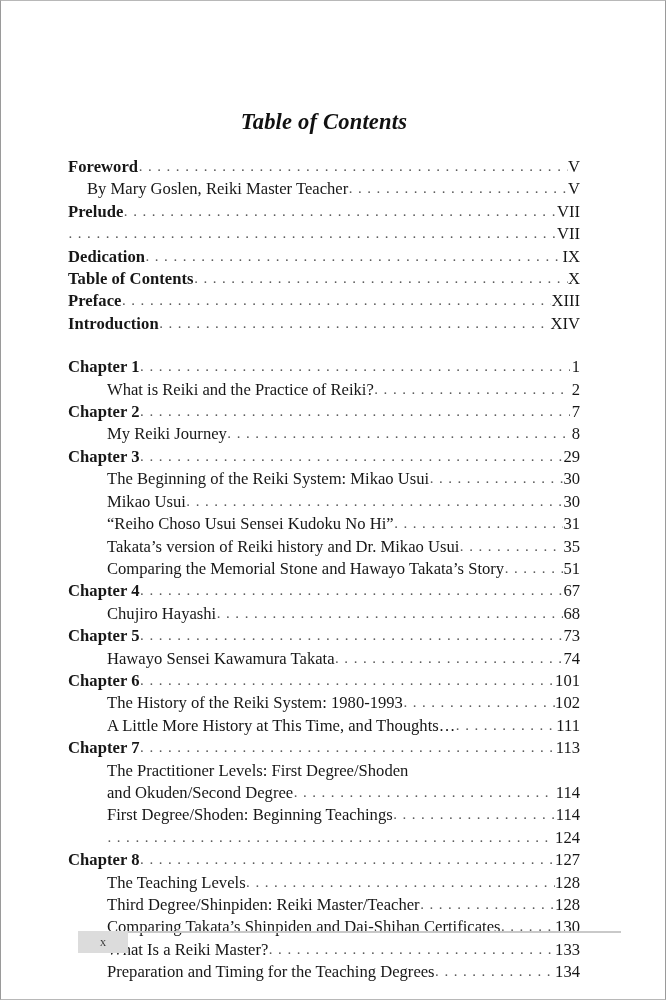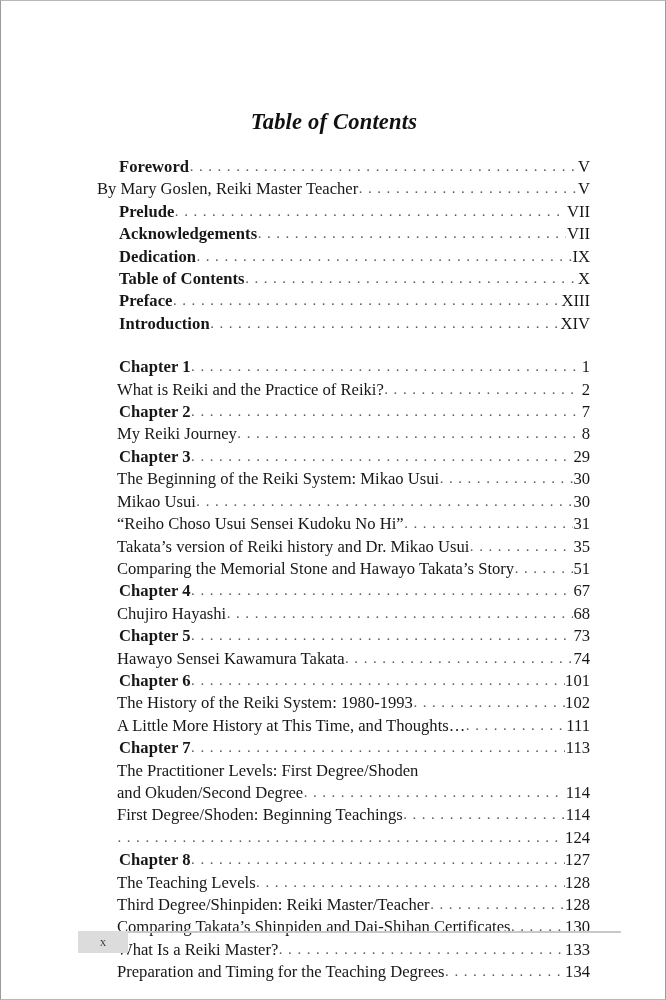--- a/index.html
+++ b/index.html
@@ -18,21 +18,21 @@
     background: #ffffff;
     box-sizing: border-box;
     border-left: 1px solid #9a9a9a;
     border-right: 1px solid #9a9a9a;
     border-top: 1px solid #b8b8b8;
     border-bottom: 1px solid #b8b8b8;
     overflow: hidden;
   }
   .content {
     position: absolute;
-    left: 77px;
+    left: 67px;
     top: 0;
     width: 512px;
   }
   .toc-title {
     text-align: center;
     font-weight: bold;
     font-style: italic;
     font-size: 22.5px;
     letter-spacing: 0.2px;
     margin-top: 108px;
@@ -72,21 +72,21 @@
     flex: 0 0 auto;
     text-align: right;
     min-width: 10px;
   }
 
   
   .lvl-chapter > .label {
     font-weight: bold;
     letter-spacing: 0.05px;
   }
-  .lvl-chapter { padding-left: 0; margin-left: 41px; }
+  .lvl-chapter { padding-left: 0; }
   .lvl-sub { padding-left: 39px; }
   .lvl-byline { padding-left: 19px; align-items: center; }
 
   .entry.gap-before { margin-top: 20px; }
 
   
   .entry-wrap {
     padding-left: 39px;
     font-size: 16.6px;
     line-height: 22.4px;
@@ -148,21 +148,20 @@
           <span class="label">By Mary Goslen, Reiki Master Teacher</span>
           <span class="leader">. . . . . . . . . . . . . . . . . . . . . . . . . . . . . . . . . . . . . . . . . . . . . . . . . . . . . . . . . . . . . . . . . . . . . . . . . . . . . . . . . . . . . . . . . . . . . . . . . . . . . . . . . . . . . . . . . . . . . . . . . . . . . . . . . . . . . . . . . . . . . . . . . . . . . . . . . . . . . . . . . . . . . . . . . . . . . . . . . . . . . . . . . . . . . . . . . . . . . . . . . . . . . . . . . . . . . . . . . . . . . . . . . . . . . . . . . . . . . . . . . . . . . . . . . . . . . . . . . . . . . . . . . . . . . . . . . . . . . . . . . . . . . . . . . . . . . . . . . . . .</span>
           <span class="pageno">V</span>
         </div>
         <div class="entry lvl-chapter">
           <span class="label">Prelude</span>
           <span class="leader">. . . . . . . . . . . . . . . . . . . . . . . . . . . . . . . . . . . . . . . . . . . . . . . . . . . . . . . . . . . . . . . . . . . . . . . . . . . . . . . . . . . . . . . . . . . . . . . . . . . . . . . . . . . . . . . . . . . . . . . . . . . . . . . . . . . . . . . . . . . . . . . . . . . . . . . . . . . . . . . . . . . . . . . . . . . . . . . . . . . . . . . . . . . . . . . . . . . . . . . . . . . . . . . . . . . . . . . . . . . . . . . . . . . . . . . . . . . . . . . . . . . . . . . . . . . . . . . . . . . . . . . . . . . . . . . . . . . . . . . . . . . . . . . . . . . . . . . . . . . .</span>
           <span class="pageno">VII</span>
         </div>
         <div class="entry lvl-chapter">
-          <span class="label">Acknowledgements</span>
           <span class="leader">. . . . . . . . . . . . . . . . . . . . . . . . . . . . . . . . . . . . . . . . . . . . . . . . . . . . . . . . . . . . . . . . . . . . . . . . . . . . . . . . . . . . . . . . . . . . . . . . . . . . . . . . . . . . . . . . . . . . . . . . . . . . . . . . . . . . . . . . . . . . . . . . . . . . . . . . . . . . . . . . . . . . . . . . . . . . . . . . . . . . . . . . . . . . . . . . . . . . . . . . . . . . . . . . . . . . . . . . . . . . . . . . . . . . . . . . . . . . . . . . . . . . . . . . . . . . . . . . . . . . . . . . . . . . . . . . . . . . . . . . . . . . . . . . . . . . . . . . . . . .</span>
           <span class="pageno">VII</span>
         </div>
         <div class="entry lvl-chapter">
           <span class="label">Dedication</span>
           <span class="leader">. . . . . . . . . . . . . . . . . . . . . . . . . . . . . . . . . . . . . . . . . . . . . . . . . . . . . . . . . . . . . . . . . . . . . . . . . . . . . . . . . . . . . . . . . . . . . . . . . . . . . . . . . . . . . . . . . . . . . . . . . . . . . . . . . . . . . . . . . . . . . . . . . . . . . . . . . . . . . . . . . . . . . . . . . . . . . . . . . . . . . . . . . . . . . . . . . . . . . . . . . . . . . . . . . . . . . . . . . . . . . . . . . . . . . . . . . . . . . . . . . . . . . . . . . . . . . . . . . . . . . . . . . . . . . . . . . . . . . . . . . . . . . . . . . . . . . . . . . . . .</span>
           <span class="pageno">IX</span>
         </div>
         <div class="entry lvl-chapter">
           <span class="label">Table of Contents</span>

